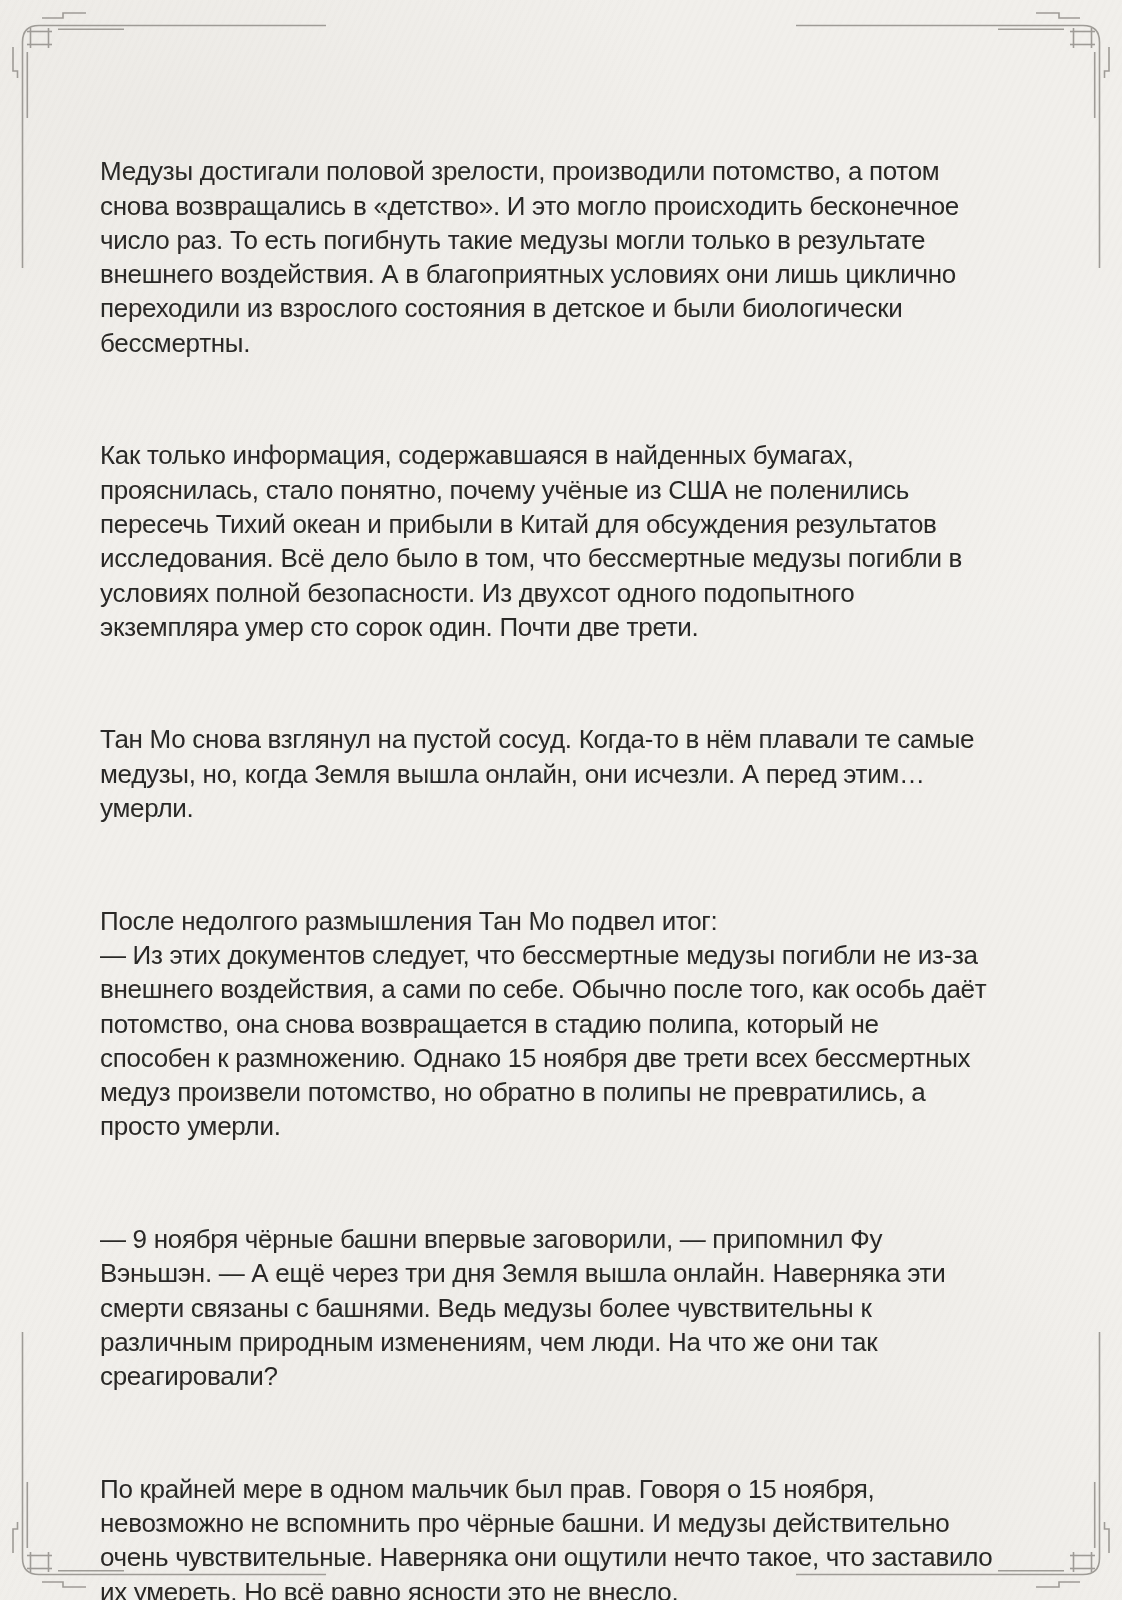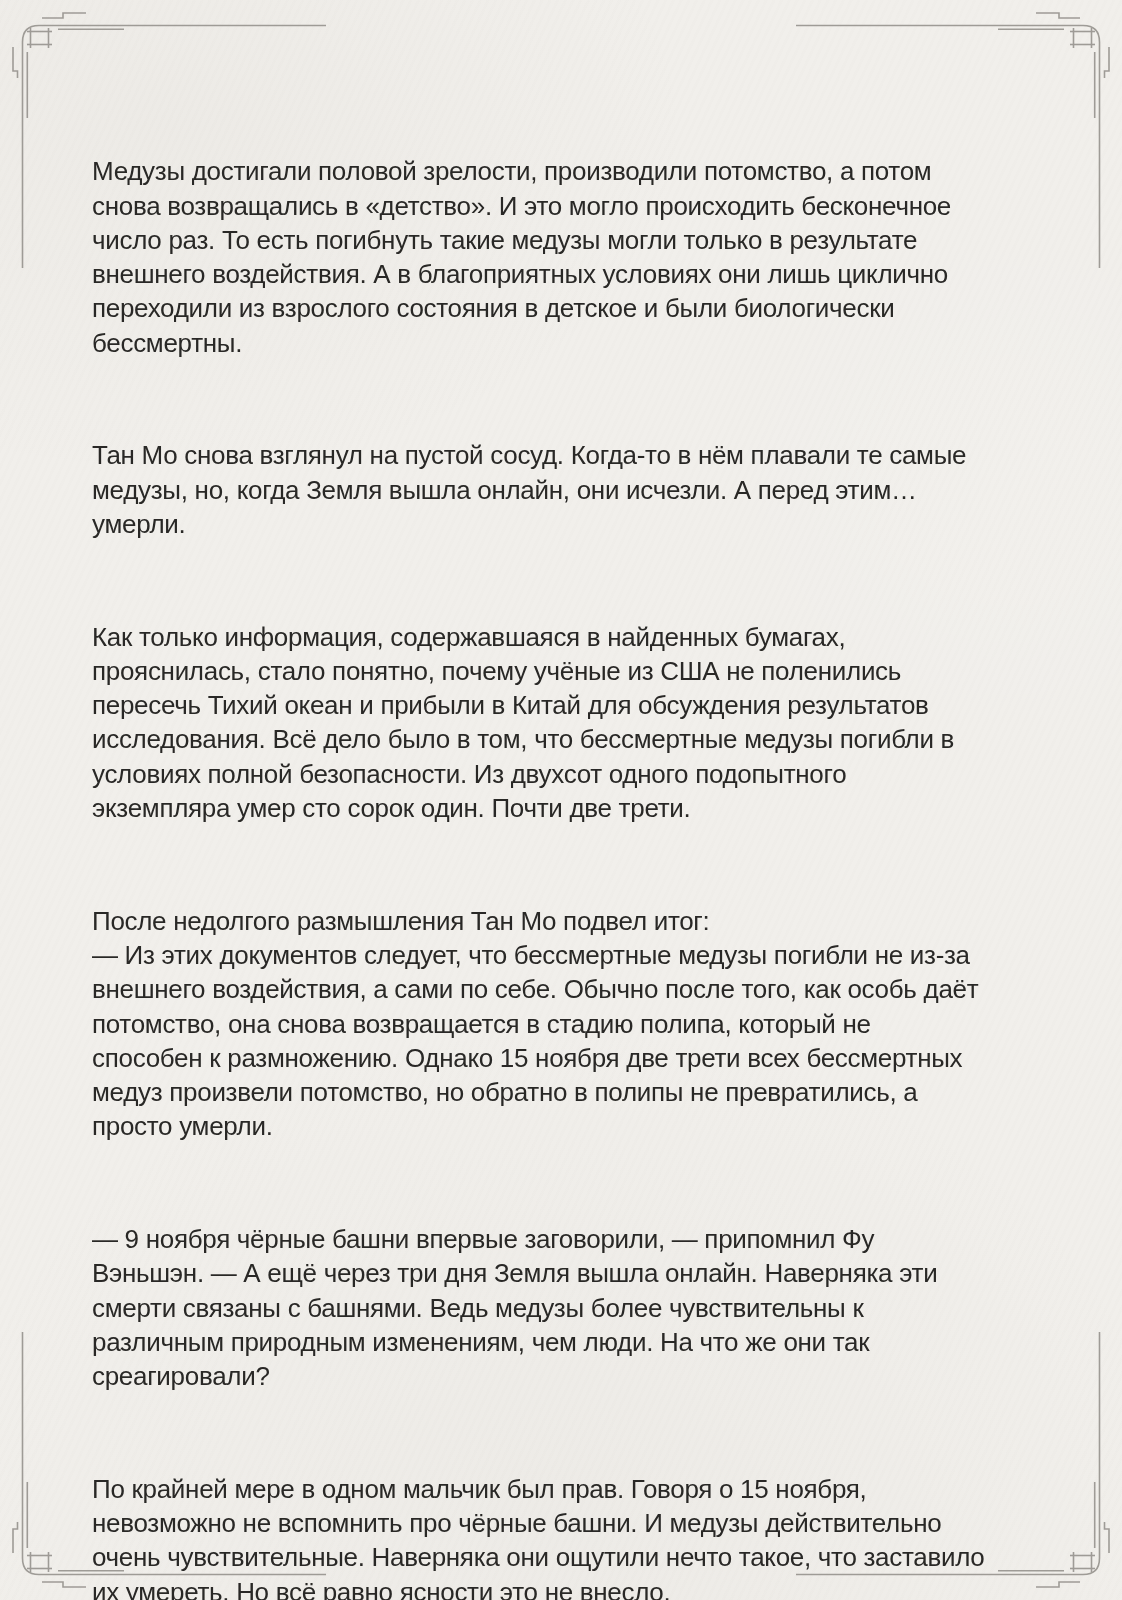--- a/index.html
+++ b/index.html
@@ -35,21 +35,21 @@
     position:absolute;
     left:92px;top:120px;
     width:960px;
     color:var(--ink);
     font-size:26px;
     line-height:34.3px;
     letter-spacing:-0.3px;
     white-space:pre-line;
   }
   .text-block p{
-    margin:0 0 44px 0;
+    margin:0 0 44px 8px;
     white-space:pre-line;
   }
   .text-block p:last-child{margin-bottom:0;}
 </style>
 </head>
 <body>
 
 <svg width="0" height="0" style="position:absolute" aria-hidden="true">
   <defs>
     <g id="corner-ornament" fill="none" stroke="currentColor" stroke-width="1.6" stroke-linecap="butt">
@@ -84,29 +84,29 @@
     <use href="#corner-ornament"></use>
   </svg>
 
 <main class="text-block">
   <p>Медузы достигали половой зрелости, производили потомство, а потом
 снова возвращались в «детство». И это могло происходить бесконечное
 число раз. То есть погибнуть такие медузы могли только в результате
 внешнего воздействия. А в благоприятных условиях они лишь циклично
 переходили из взрослого состояния в детское и были биологически
 бессмертны.</p>
-  <p>Тан Мо снова взглянул на пустой сосуд. Когда-то в нём плавали те самые
-медузы, но, когда Земля вышла онлайн, они исчезли. А перед этим…
-умерли.</p>
   <p>Как только информация, содержавшаяся в найденных бумагах,
 прояснилась, стало понятно, почему учёные из США не поленились
 пересечь Тихий океан и прибыли в Китай для обсуждения результатов
 исследования. Всё дело было в том, что бессмертные медузы погибли в
 условиях полной безопасности. Из двухсот одного подопытного
 экземпляра умер сто сорок один. Почти две трети.</p>
+  <p>Тан Мо снова взглянул на пустой сосуд. Когда-то в нём плавали те самые
+медузы, но, когда Земля вышла онлайн, они исчезли. А перед этим…
+умерли.</p>
   <p>После недолгого размышления Тан Мо подвел итог:
 — Из этих документов следует, что бессмертные медузы погибли не из-за
 внешнего воздействия, а сами по себе. Обычно после того, как особь даёт
 потомство, она снова возвращается в стадию полипа, который не
 способен к размножению. Однако 15 ноября две трети всех бессмертных
 медуз произвели потомство, но обратно в полипы не превратились, а
 просто умерли.</p>
   <p>— 9 ноября чёрные башни впервые заговорили, — припомнил Фу
 Вэньшэн. — А ещё через три дня Земля вышла онлайн. Наверняка эти
 смерти связаны с башнями. Ведь медузы более чувствительны к

